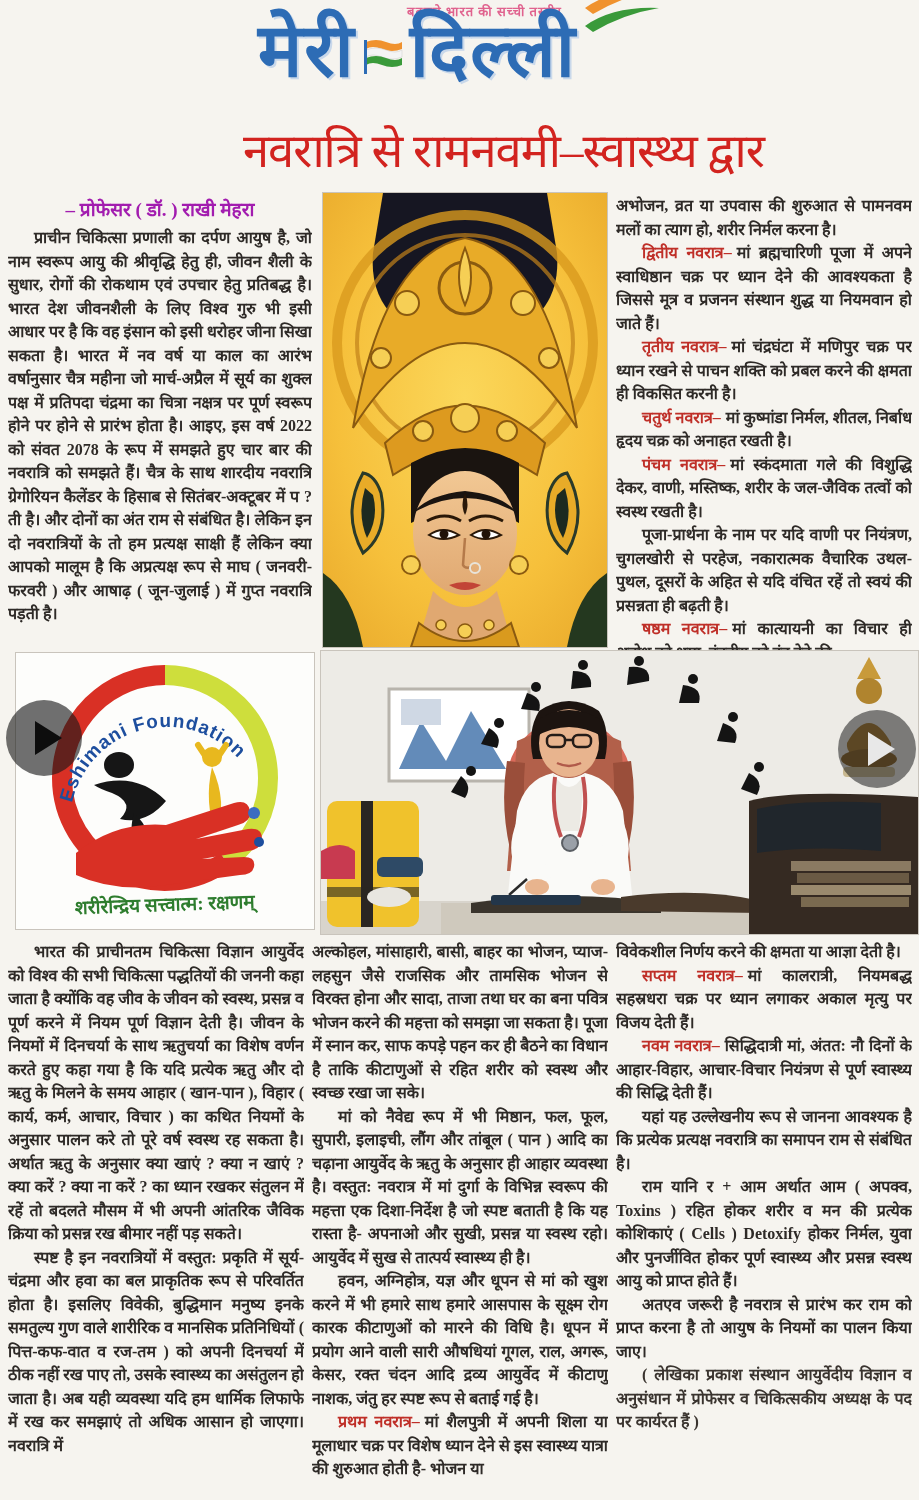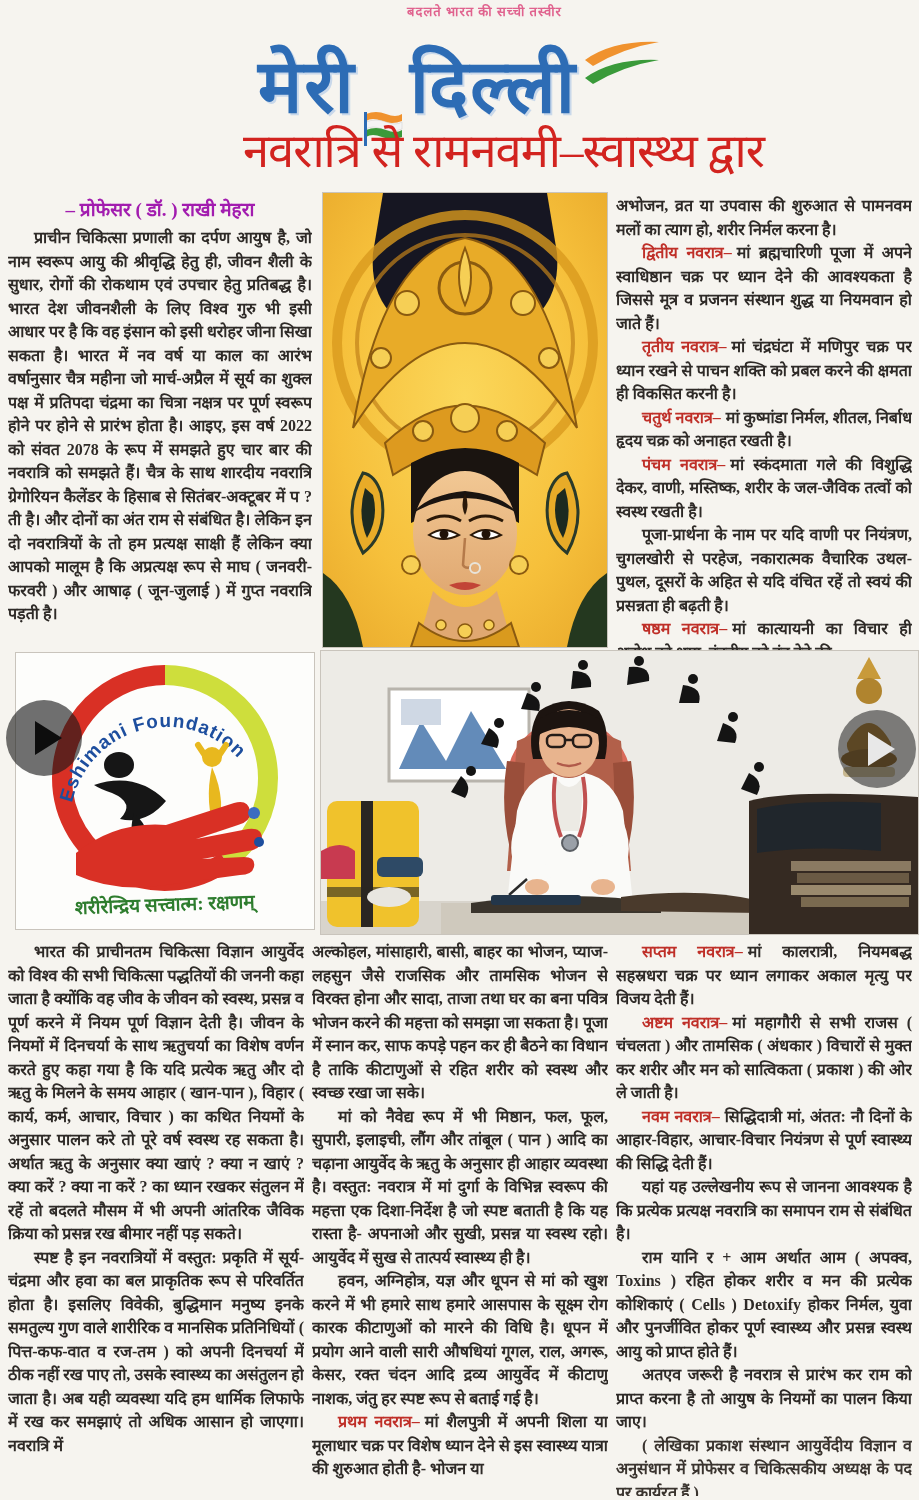--- a/index.html
+++ b/index.html
@@ -9,21 +9,21 @@
     font-family:"Liberation Serif","DejaVu Serif",serif;
   }
   .abs{position:absolute;}
   
   .tagline{
     top:2px;left:0;width:100%;text-align:center;
     font-size:13px;font-weight:bold;color:#e0628e;letter-spacing:1px;margin-left:25px;
   }
   .masthead{
     top:14px;left:0;width:100%;height:110px;
-    display:flex;align-items:flex-end;justify-content:center;gap:6px;
+    display:flex;align-items:flex-start;justify-content:center;gap:6px;
   }
   .masthead-title{
     font-size:74px;font-weight:bold;color:#2d6cb5;line-height:1;
     letter-spacing:2px;text-shadow:2px 2px 0 #c9d8ea;
   }
   .mast-flag{transform:translateY(26px);}
   .mast-swoosh{transform:translateY(-28px);}
   
   .headline{
     top:126px;left:0;width:100%;text-align:center;
@@ -297,20 +297,20 @@
 </div>
 
 <div class="abs col" style="left:312px;top:940px;width:296px;height:556px;">
   <p class="para noindent">अल्कोहल, मांसाहारी, बासी, बाहर का भोजन, प्याज-लहसुन जैसे राजसिक और तामसिक भोजन से विरक्त होना और सादा, ताजा तथा घर का बना पवित्र भोजन करने की महत्ता को समझा जा सकता है। पूजा में स्नान कर, साफ कपड़े पहन कर ही बैठने का विधान है ताकि कीटाणुओं से रहित शरीर को स्वस्थ और स्वच्छ रखा जा सके।</p>
   <p class="para">मां को नैवेद्य रूप में भी मिष्ठान, फल, फूल, सुपारी, इलाइची, लौंग और तांबूल ( पान ) आदि का चढ़ाना आयुर्वेद के ऋतु के अनुसार ही आहार व्यवस्था है। वस्तुत: नवरात्र में मां दुर्गा के विभिन्न स्वरूप की महत्ता एक दिशा-निर्देश है जो स्पष्ट बताती है कि यह रास्ता है- अपनाओ और सुखी, प्रसन्न या स्वस्थ रहो। आयुर्वेद में सुख से तात्पर्य स्वास्थ्य ही है।</p>
   <p class="para">हवन, अग्निहोत्र, यज्ञ और धूपन से मां को खुश करने में भी हमारे साथ हमारे आसपास के सूक्ष्म रोग कारक कीटाणुओं को मारने की विधि है। धूपन में प्रयोग आने वाली सारी औषधियां गूगल, राल, अगरू, केसर, रक्त चंदन आदि द्रव्य आयुर्वेद में कीटाणु नाशक, जंतु हर स्पष्ट रूप से बताई गई है।</p>
   <p class="para"><span class="lead">प्रथम नवरात्र–</span><span>मां शैलपुत्री में अपनी शिला या मूलाधार चक्र पर विशेष ध्यान देने से इस स्वास्थ्य यात्रा की शुरुआत होती है- भोजन या</span></p>
 </div>
 
 <div class="abs col" style="left:616px;top:940px;width:296px;height:556px;">
+  <p class="para noindent">विवेकशील निर्णय करने की क्षमता या आज्ञा देती है।</p>
   <p class="para"><span class="lead">सप्तम नवरात्र–</span><span>मां कालरात्री, नियमबद्ध सहस्रधरा चक्र पर ध्यान लगाकर अकाल मृत्यु पर विजय देती हैं।</span></p>
-  <p class="para"><span class="lead">अष्टम नवरात्र–</span><span>मां महागौरी से सभी राजस ( चंचलता ) और तामसिक ( अंधकार ) विचारों से मुक्त कर शरीर और मन को सात्विकता ( प्रकाश ) की ओर ले जाती है।</span></p>
   <p class="para"><span class="lead">नवम नवरात्र–</span><span>सिद्धिदात्री मां, अंतत: नौ दिनों के आहार-विहार, आचार-विचार नियंत्रण से पूर्ण स्वास्थ्य की सिद्धि देती हैं।</span></p>
   <p class="para">यहां यह उल्लेखनीय रूप से जानना आवश्यक है कि प्रत्येक प्रत्यक्ष नवरात्रि का समापन राम से संबंधित है।</p>
   <p class="para">राम यानि र + आम अर्थात आम ( अपक्व, Toxins ) रहित होकर शरीर व मन की प्रत्येक कोशिकाएं ( Cells ) Detoxify होकर निर्मल, युवा और पुनर्जीवित होकर पूर्ण स्वास्थ्य और प्रसन्न स्वस्थ आयु को प्राप्त होते हैं।</p>
   <p class="para">अतएव जरूरी है नवरात्र से प्रारंभ कर राम को प्राप्त करना है तो आयुष के नियमों का पालन किया जाए।</p>
   <p class="para credit">( लेखिका प्रकाश संस्थान आयुर्वेदीय विज्ञान व अनुसंधान में प्रोफेसर व चिकित्सकीय अध्यक्ष के पद पर कार्यरत हैं )</p>
 </div>
 
 </body></html>

